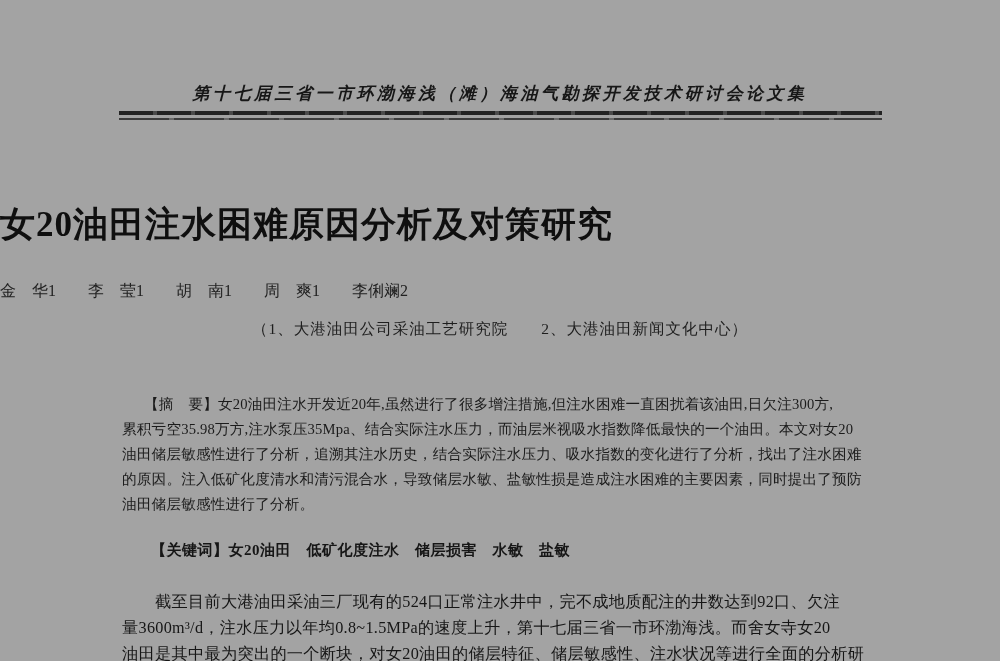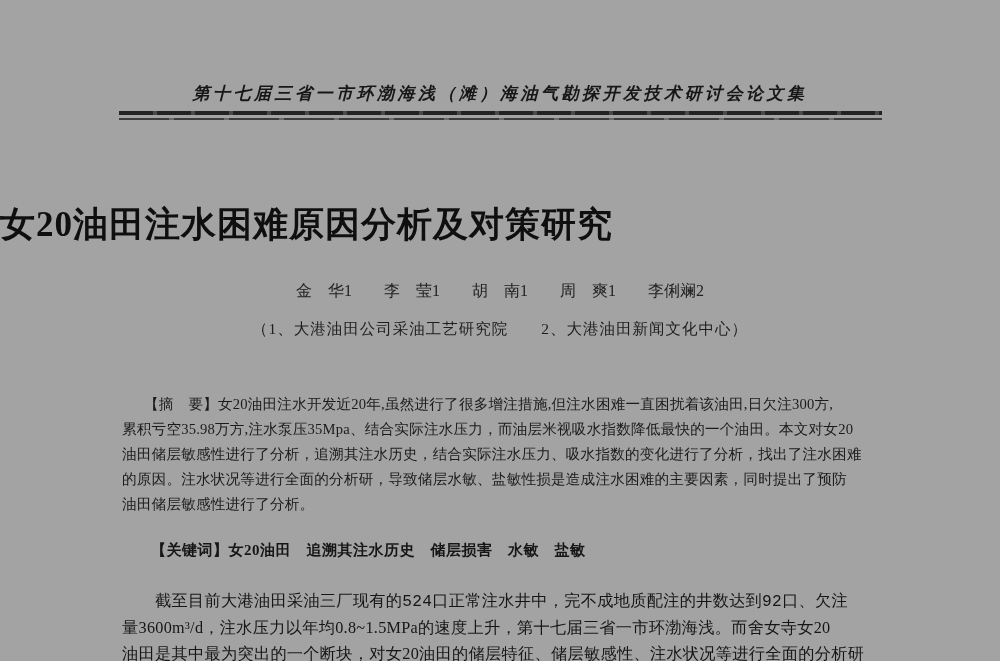--- a/index.html
+++ b/index.html
@@ -58,21 +58,21 @@
     font-weight: 900;
     letter-spacing: 1px;
     color: #0f0f0f;
     white-space: nowrap;
   }
   .authors-line {
     position: absolute;
     top: 281px;
     left: 0;
     width: 1000px;
-    text-align: center;
+    text-align: left;
     font-size: 16px;
     color: #222222;
     white-space: nowrap;
   }
   .affiliation-line {
     position: absolute;
     top: 319px;
     left: 0;
     width: 1000px;
     text-align: center;
@@ -115,21 +115,20 @@
     top: 589px;
     left: 122px;
     width: 762px;
     font-size: 16.2px;
     line-height: 26px;
     letter-spacing: 0.3px;
     color: #161616;
   }
   .first-indent-lg {
     text-indent: 33px;
-    font-family: Liberation Mono, monospace;
   }
 </style>
 </head>
 <body>
 
 <div class="page">
 
   <div class="conference-header">第十七届三省一市环渤海浅（滩）海油气勘探开发技术研讨会论文集</div>
 
   <div class="rule-thick"></div>
@@ -138,25 +137,25 @@
   <div class="paper-title">女20油田注水困难原因分析及对策研究</div>
 
   <div class="authors-line">金　华1　　李　莹1　　胡　南1　　周　爽1　　李俐斓2</div>
 
   <div class="affiliation-line">（1、大港油田公司采油工艺研究院　　2、大港油田新闻文化中心）</div>
 
   <div class="abstract-block">
     <div class="t-line first-indent-sm">【摘　要】女20油田注水开发近20年,虽然进行了很多增注措施,但注水困难一直困扰着该油田,日欠注300方,</div>
     <div class="t-line">累积亏空35.98万方,注水泵压35Mpa、结合实际注水压力，而油层米视吸水指数降低最快的一个油田。本文对女20</div>
     <div class="t-line">油田储层敏感性进行了分析，追溯其注水历史，结合实际注水压力、吸水指数的变化进行了分析，找出了注水困难</div>
-    <div class="t-line">的原因。注水状况等进行全面的分析研，导致储层水敏、盐敏性损是造成注水困难的主要因素，同时提出了预防</div>
+    <div class="t-line">的原因。注入低矿化度清水和清污混合水，导致储层水敏、盐敏性损是造成注水困难的主要因素，同时提出了预防</div>
     <div class="t-line">油田储层敏感性进行了分析。</div>
   </div>
 
-  <div class="keywords-line">【关键词】女20油田　追溯其注水历史　储层损害　水敏　盐敏</div>
+  <div class="keywords-line">【关键词】女20油田　低矿化度注水　储层损害　水敏　盐敏</div>
 
   <div class="body-block">
     <div class="t-line first-indent-lg">截至目前大港油田采油三厂现有的524口正常注水井中，完不成地质配注的井数达到92口、欠注</div>
     <div class="t-line">量3600m³/d，注水压力以年均0.8~1.5MPa的速度上升，第十七届三省一市环渤海浅。而舍女寺女20</div>
     <div class="t-line">油田是其中最为突出的一个断块，对女20油田的储层特征、储层敏感性、注水状况等进行全面的分析研</div>
   </div>
 
 </div>
 
 </body></html>

